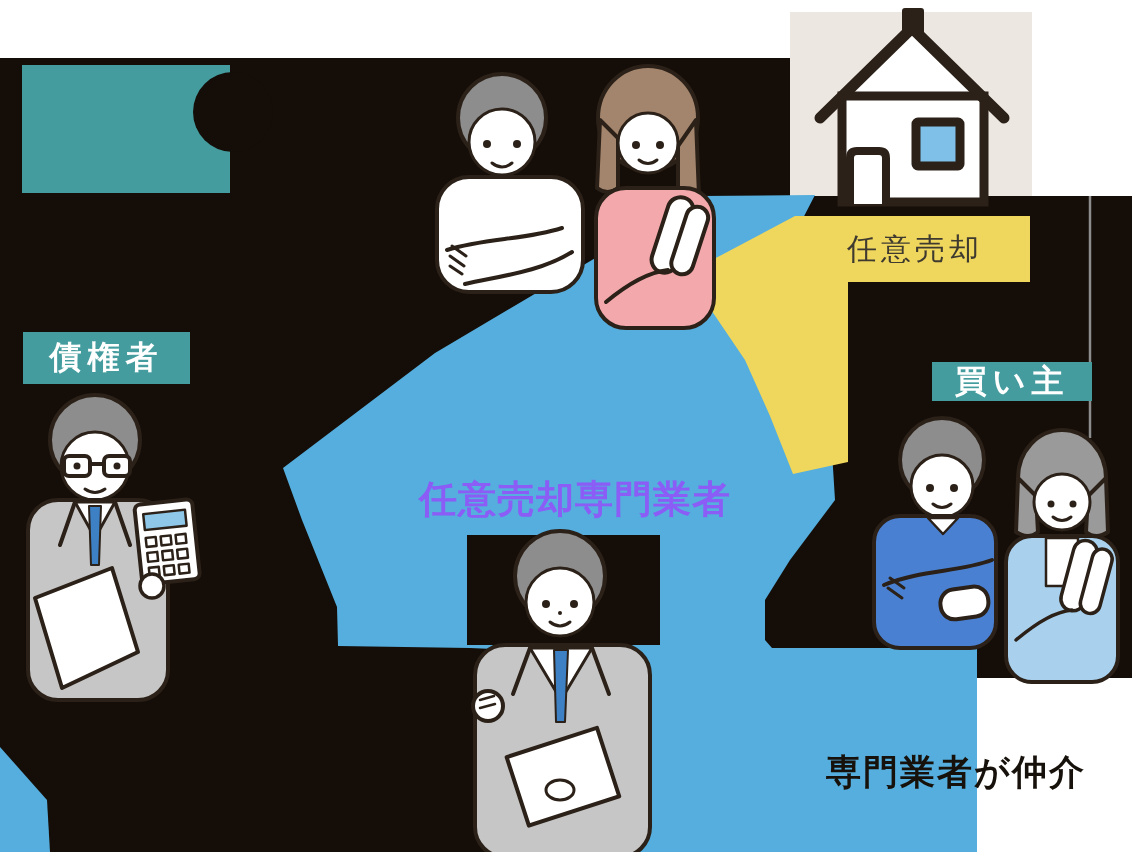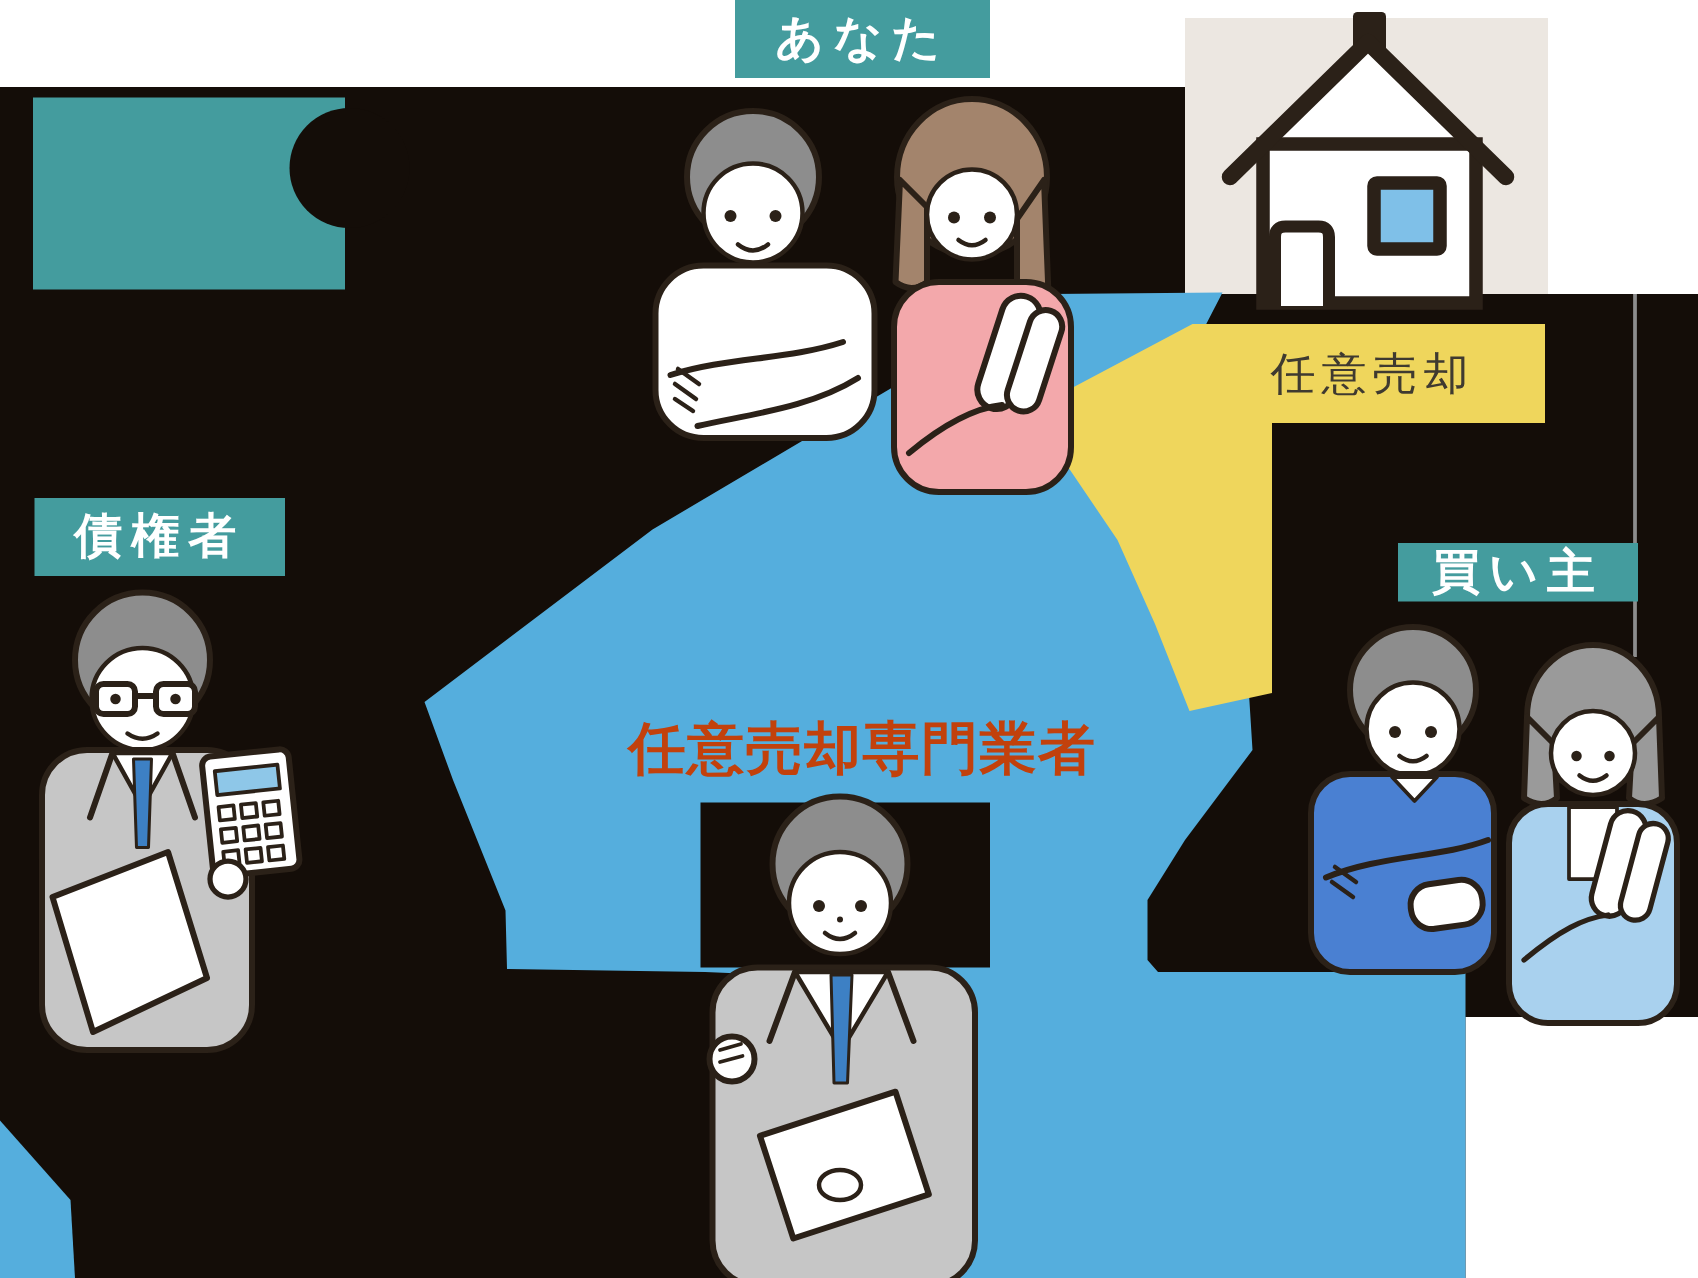--- a/index.html
+++ b/index.html
@@ -7,21 +7,21 @@
          font-family:"DejaVu Sans","Liberation Sans",sans-serif;}
   .stage svg{position:absolute;left:0;top:0;}
   .label{position:absolute;display:flex;align-items:center;justify-content:center;
          font-weight:bold;white-space:nowrap;}
   .tag{background:#449c9e;color:#ffffff;font-size:32px;letter-spacing:6px;}
   .tag-you{left:490px;top:0;width:170px;height:52px;}
   .tag-creditor{left:23px;top:332px;width:167px;height:52px;}
   .tag-buyer{left:932px;top:362px;width:160px;height:39px;}
   .band-label{left:800px;top:220px;width:230px;height:58px;color:#3f3a30;
               font-size:30px;font-weight:400;letter-spacing:4px;}
-  .center-label{left:408px;top:476px;width:334px;height:46px;color:#c2410c;
+  .center-label{left:408px;top:476px;width:334px;height:46px;color:#8b5cf6;
                 font-size:38px;letter-spacing:1px;}
   .mediation-label{left:806px;top:748px;width:300px;height:48px;color:#17110b;
                    font-size:35px;letter-spacing:2px;}
 </style>
 </head>
 <body>
 
 <div class="stage">
 
 <svg width="1132" height="852" viewBox="0 0 1132 852">
@@ -161,24 +161,24 @@
     <rect x="1006" y="536" width="112" height="146" rx="26" fill="#a9d1ee" stroke="#2b2118" stroke-width="4"></rect>
     <rect x="1046" y="538" width="32" height="48" fill="#ffffff" stroke="#2b2118" stroke-width="2.5"></rect>
     <g transform="rotate(15 1080 580)">
       <rect x="1066" y="540" width="24" height="72" rx="12" fill="#ffffff" stroke="#2b2118" stroke-width="3.5"></rect>
       <rect x="1086" y="544" width="20" height="66" rx="10" fill="#ffffff" stroke="#2b2118" stroke-width="3.5"></rect>
     </g>
     <path d="M1016,640 C1040,620 1056,612 1072,610" fill="none" stroke="#2b2118" stroke-width="3.5"></path>
   </g>
 </svg>
 
-  <div class="label tag tag-you">あなた</div>
 
   <div class="label band-label">任意売却</div>
 
   <div class="label tag tag-creditor">債権者</div>
 
   <div class="label tag tag-buyer">買い主</div>
 
   <div class="label center-label">任意売却専門業者</div>
 
+  <div class="label mediation-label">専門業者が仲介</div>
 
 </div>
 
 </body></html>

